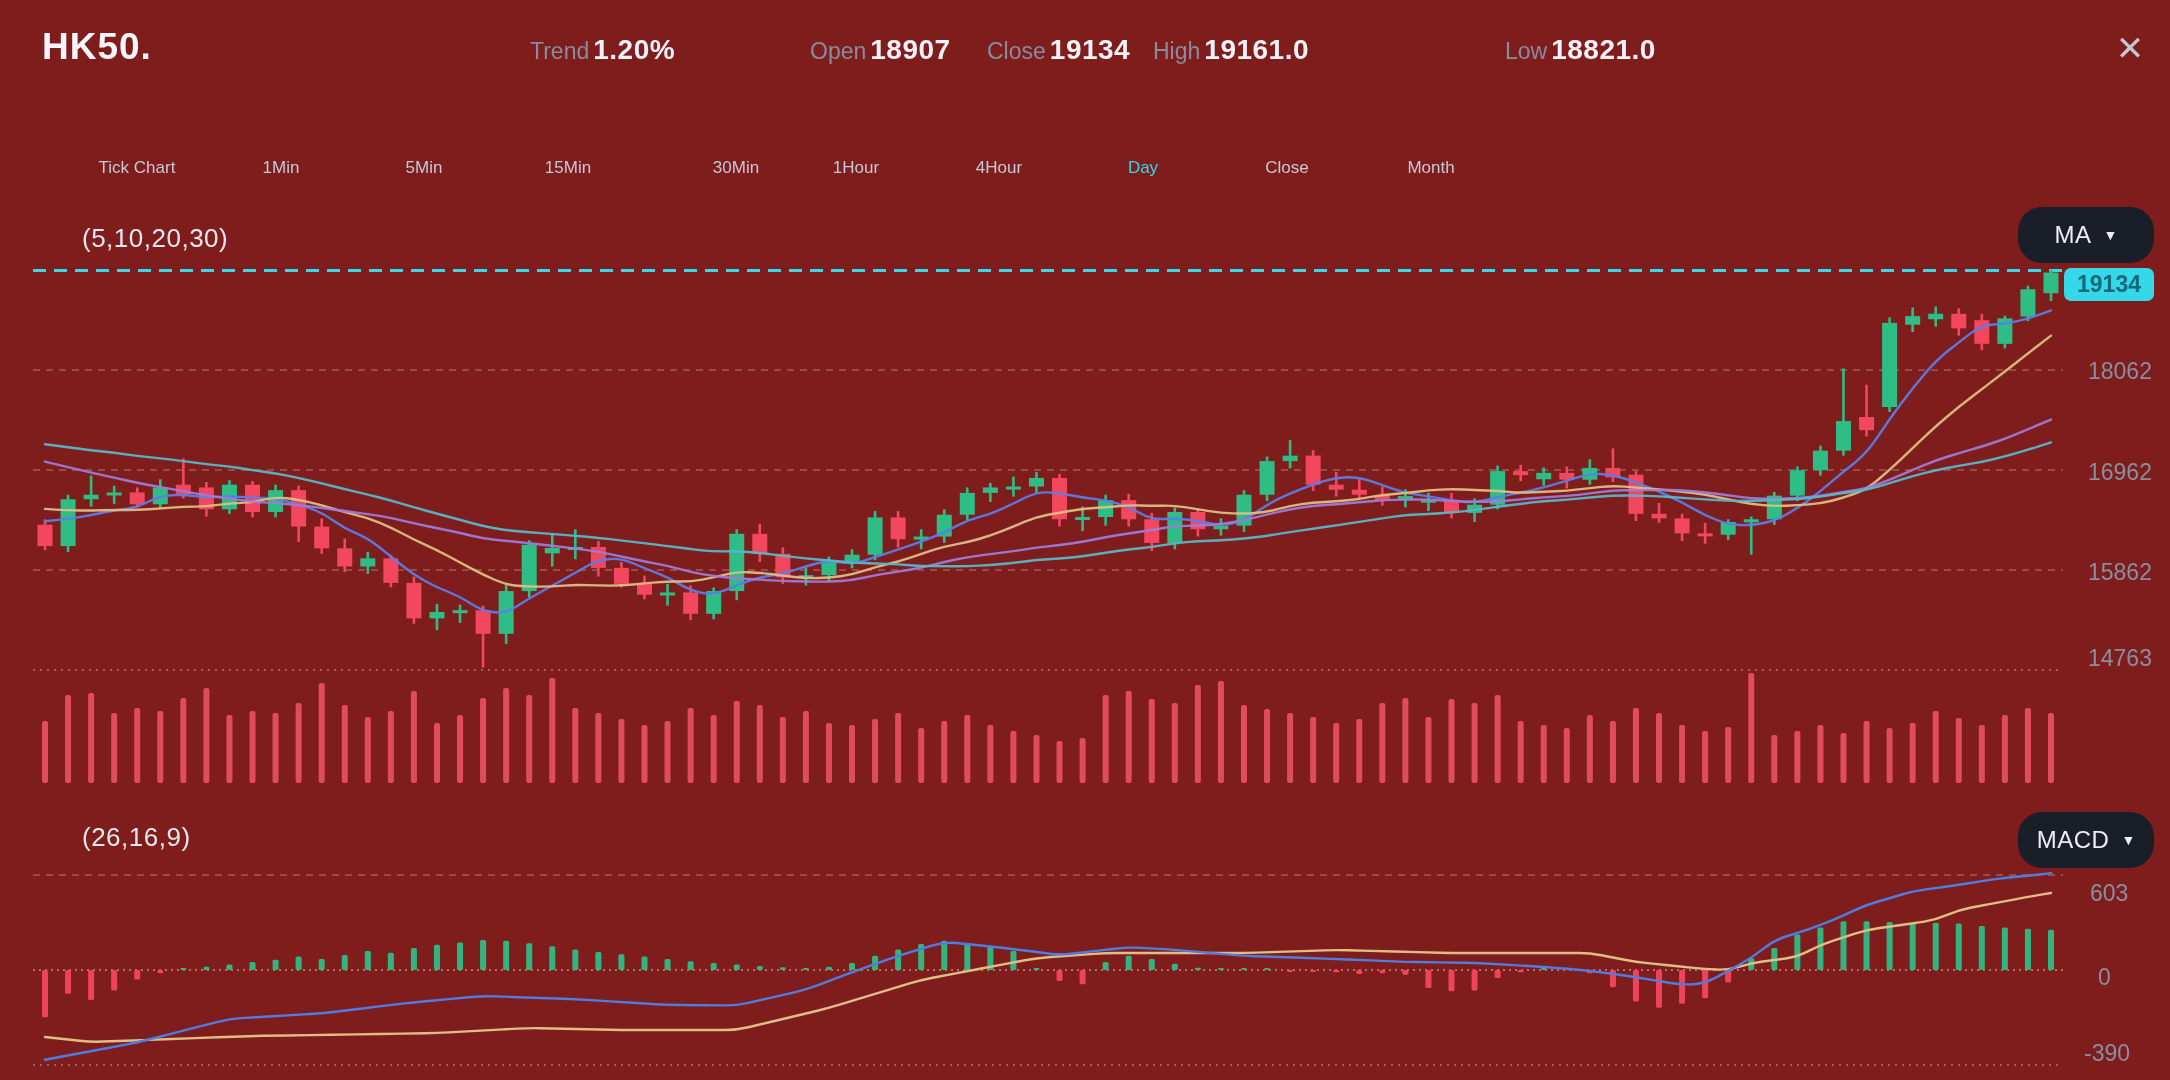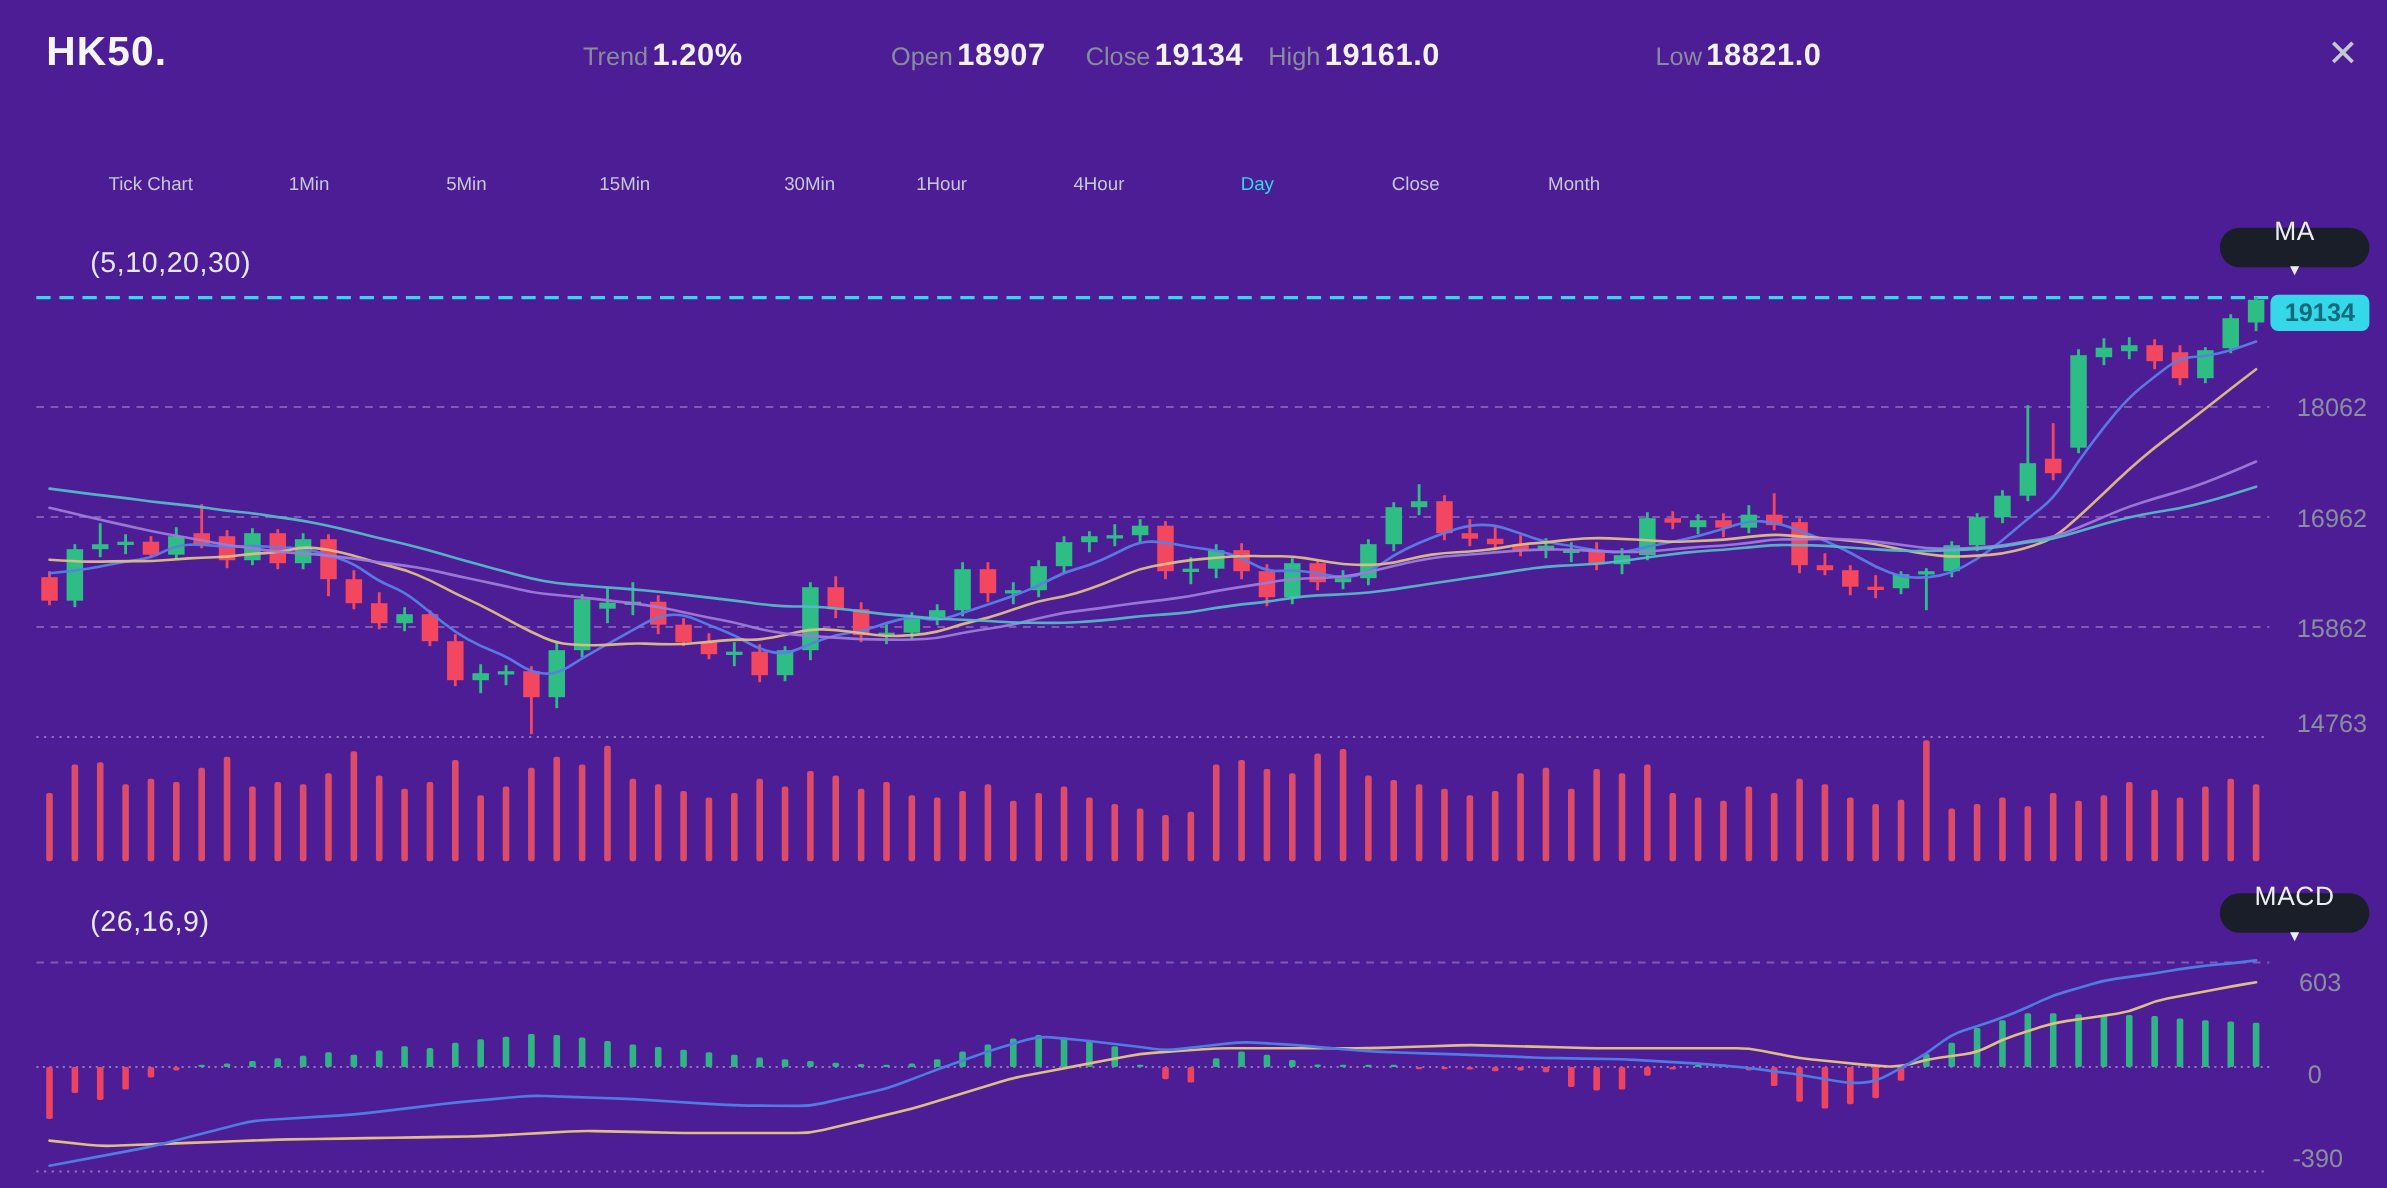--- a/index.html
+++ b/index.html
@@ -1,33 +1,33 @@
 <!DOCTYPE html>
 <html><head>
 <meta charset="utf-8">
 <style>
   html,body{margin:0;padding:0;background:#262a38;}
-  .screen{position:relative;width:2170px;height:1080px;background:#4c1d95;
+  .screen{position:relative;width:2170px;height:1080px;background:#7f1d1d;
     font-family:"Liberation Sans",sans-serif;overflow:hidden;}
   .abs{position:absolute;}
   
   .symbol{left:42px;top:26px;font-size:37px;font-weight:700;color:#f4f6fa;letter-spacing:1px;}
   .stat{top:34px;display:flex;align-items:baseline;gap:4px;}
   .stat .lbl{font-size:23px;color:#878d9d;}
   .stat .val{font-size:28px;font-weight:700;color:#f0f2f7;letter-spacing:0.5px;}
   .close-btn{left:2106px;top:26px;width:48px;height:44px;color:#c3c8d4;font-size:34px;
     display:flex;align-items:center;justify-content:center;cursor:pointer;}
   
   .tab{top:152px;transform:translateX(-50%);font-size:17px;color:#c4c9d6;cursor:pointer;
     padding:6px 10px;white-space:nowrap;}
   .tab.active{color:#35d8e8;}
   
   .ind-label{font-size:26px;color:#e4e7ee;letter-spacing:0.5px;margin-left:40px;}
-  .pill{width:136px;height:36px;border-radius:24px;background:#1a1e29;display:flex;
-    align-items:center;justify-content:center;gap:12px;cursor:pointer;flex-direction:column;}
+  .pill{width:136px;height:56px;border-radius:24px;background:#1a1e29;display:flex;
+    align-items:center;justify-content:center;gap:12px;cursor:pointer;}
   .pill .pill-txt{font-size:24px;color:#eceef4;font-weight:500;letter-spacing:0.5px;}
   .pill .chev{font-size:14px;color:#eceef4;}
   
   .axis-lbl{width:110px;text-align:left;font-size:23px;color:#898f9f;transform:translateY(-50%);}
   
   .price-tag{left:2064px;top:268px;width:90px;height:33px;border-radius:7px;background:#35d8e8;
     display:flex;align-items:center;justify-content:center;font-size:23px;font-weight:700;color:#136a7b;}
   svg{position:absolute;left:0;top:0;}
 </style>
 </head>

